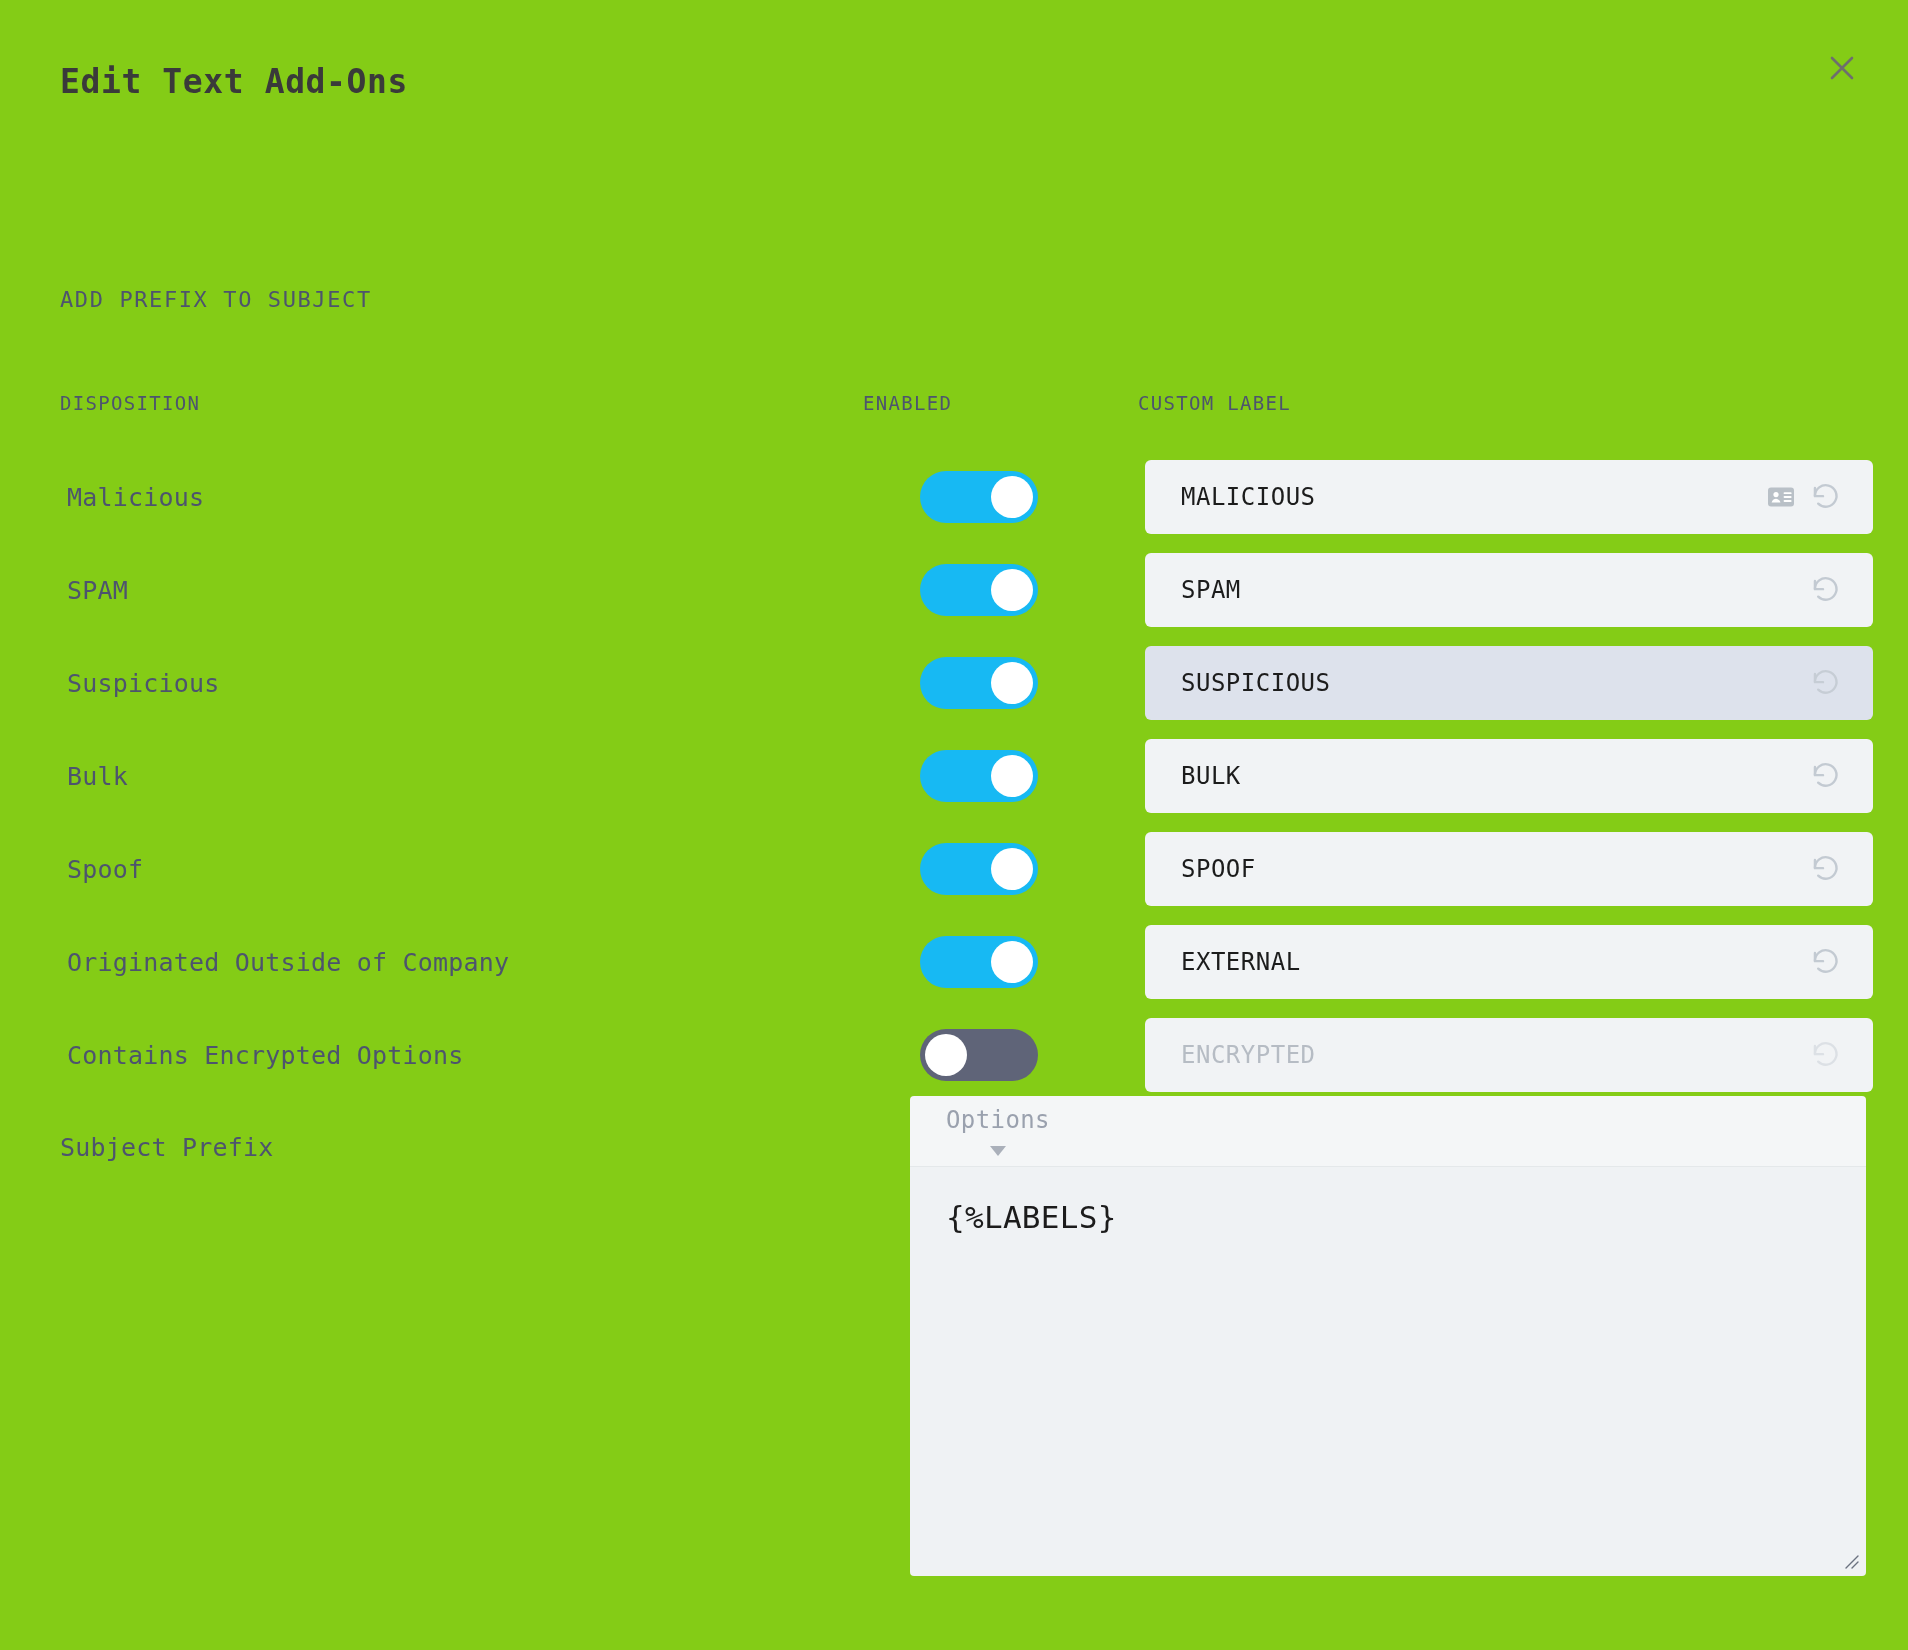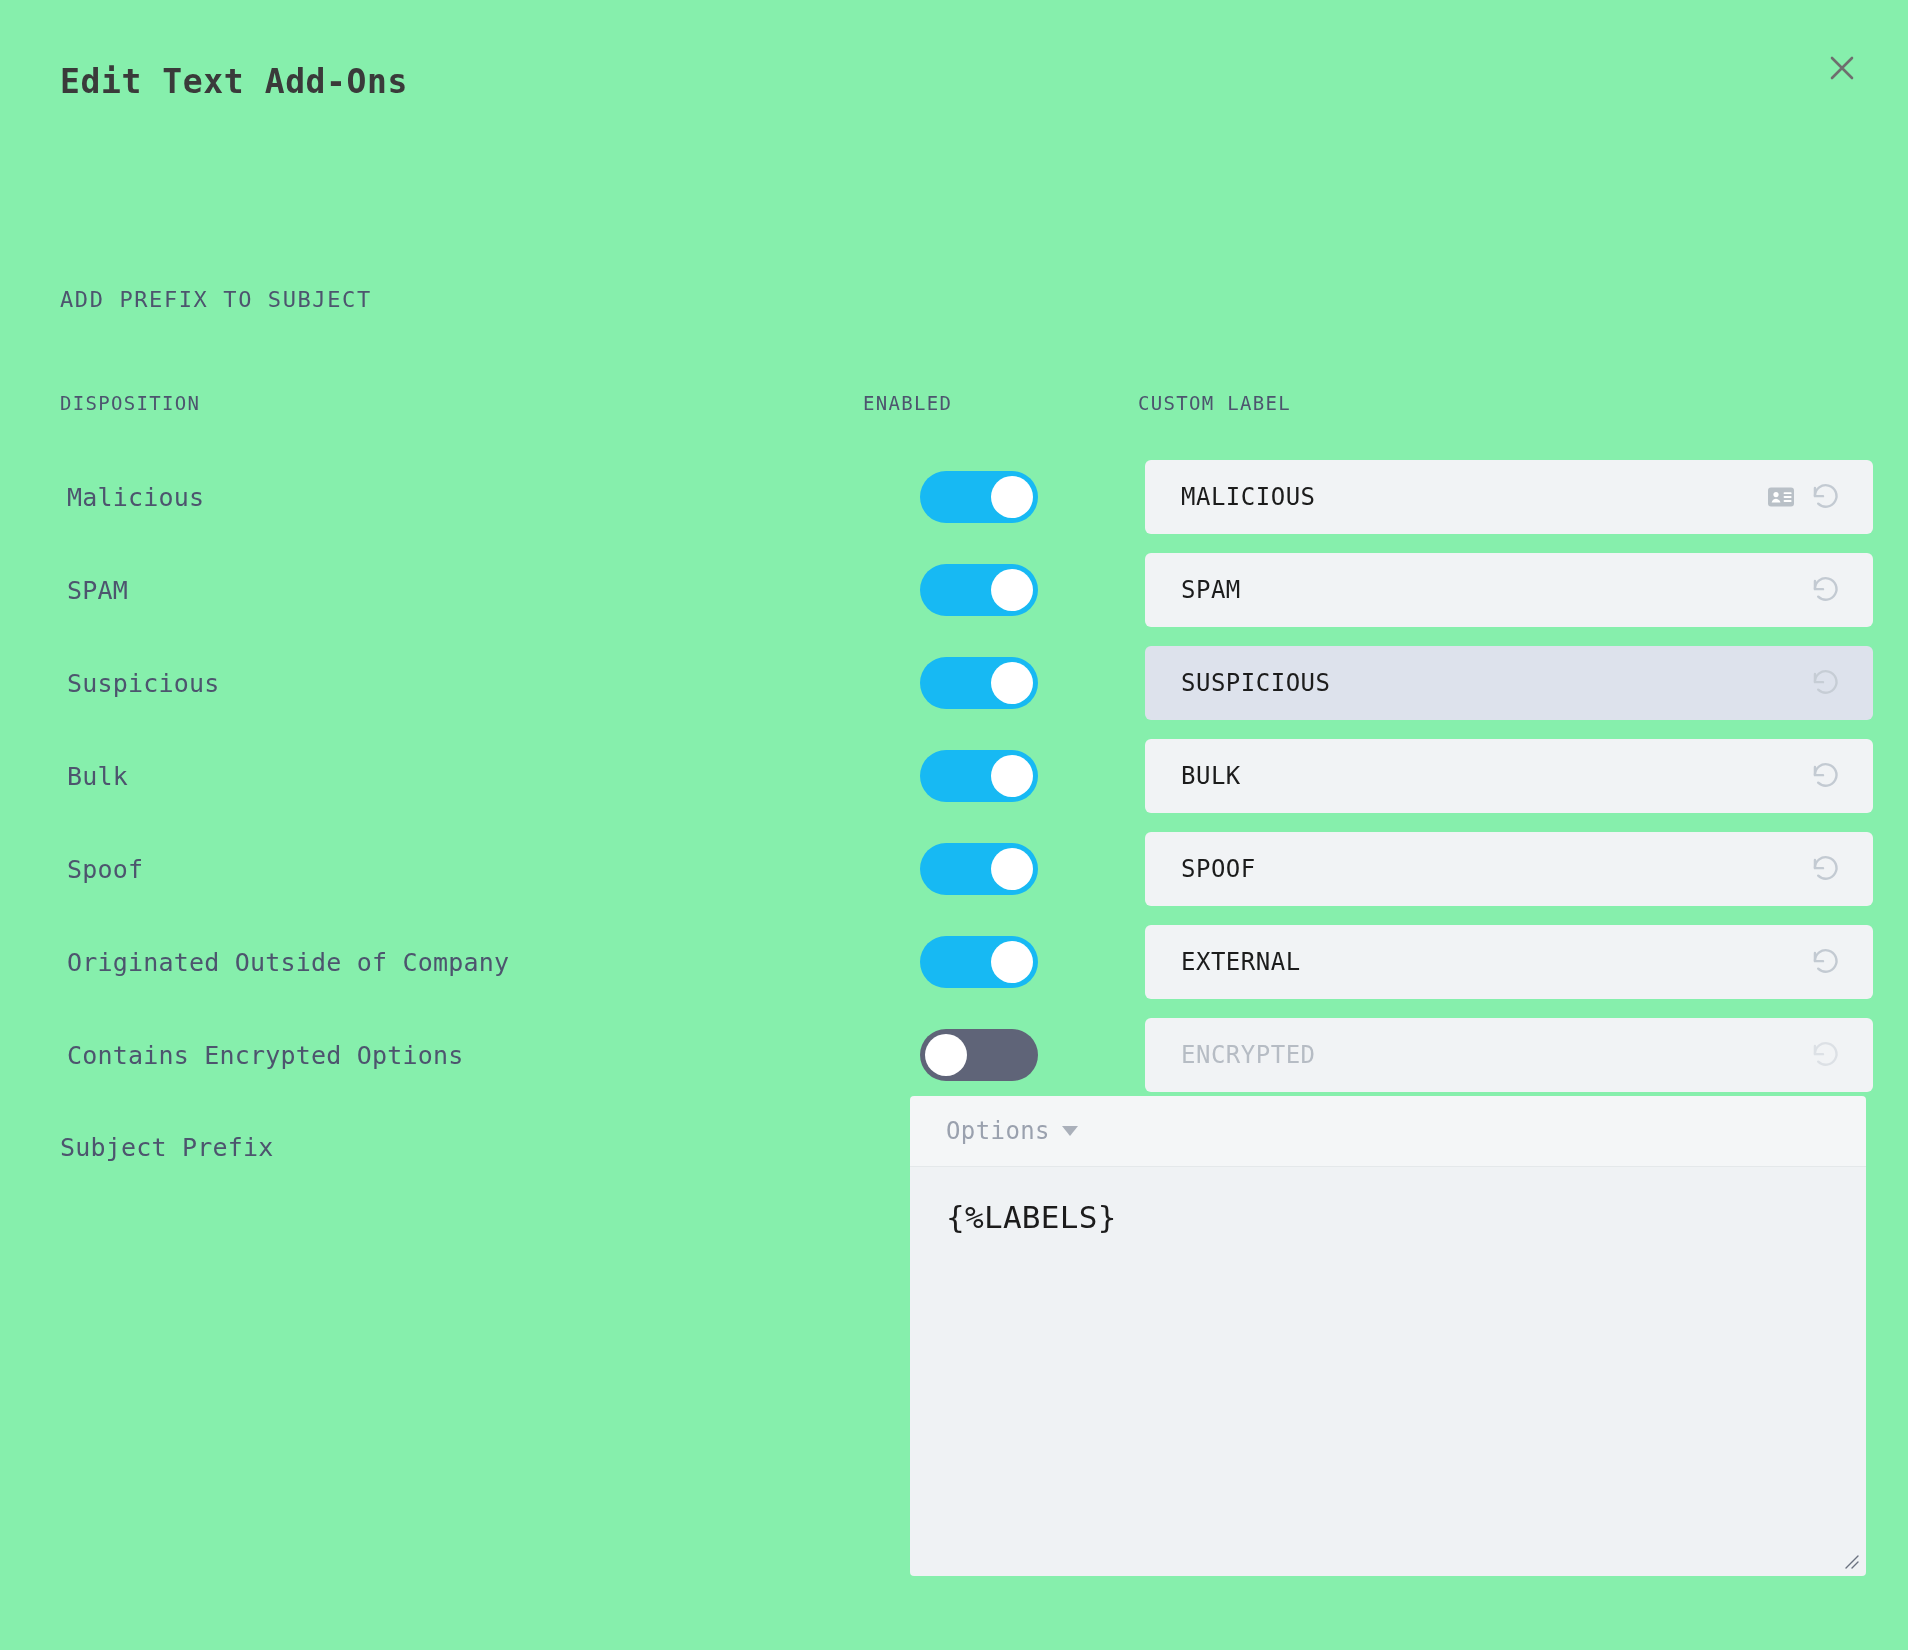--- a/index.html
+++ b/index.html
@@ -9,21 +9,21 @@
     height: 1650px;
     background: #ffffff;
     font-family: "DejaVu Sans Mono", monospace;
     -webkit-font-smoothing: antialiased;
   }
 
   .dialog {
     position: relative;
     width: 1908px;
     height: 1650px;
-    background: #86efac;
+    background: #84cc16;
     padding: 16px;
   }
 
   
   .dialog-header {
     position: absolute;
     top: 0;
     left: 0;
     right: 0;
     height: 150px;
@@ -211,20 +211,21 @@
     align-items: center;
     gap: 12px;
     background: none;
     border: none;
     cursor: pointer;
     font-family: "DejaVu Sans Mono", monospace;
     font-size: 24px;
     color: #9aa1ae;
     letter-spacing: 0.4px;
     padding: 0;
+    flex-direction: column;
   }
   .caret-down {
     width: 0; height: 0;
     border-left: 8px solid transparent;
     border-right: 8px solid transparent;
     border-top: 10px solid #aab0ba;
     display: inline-block;
   }
 
   .editor-body {

